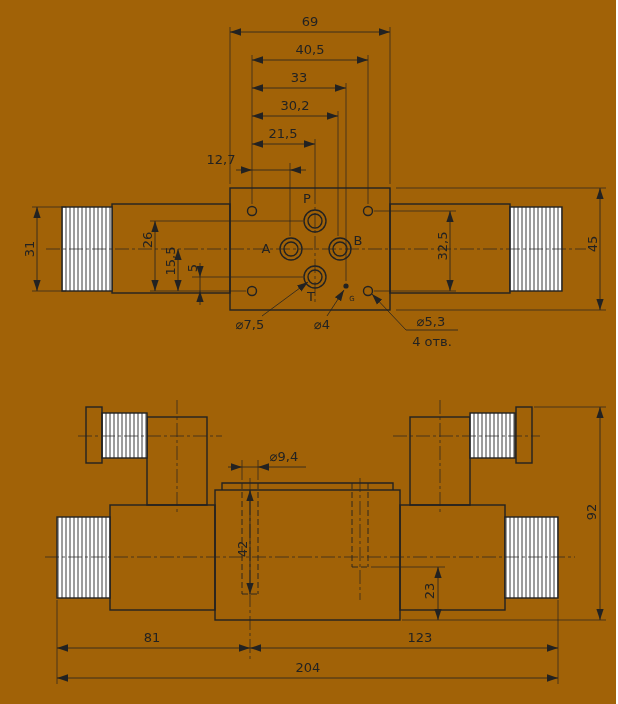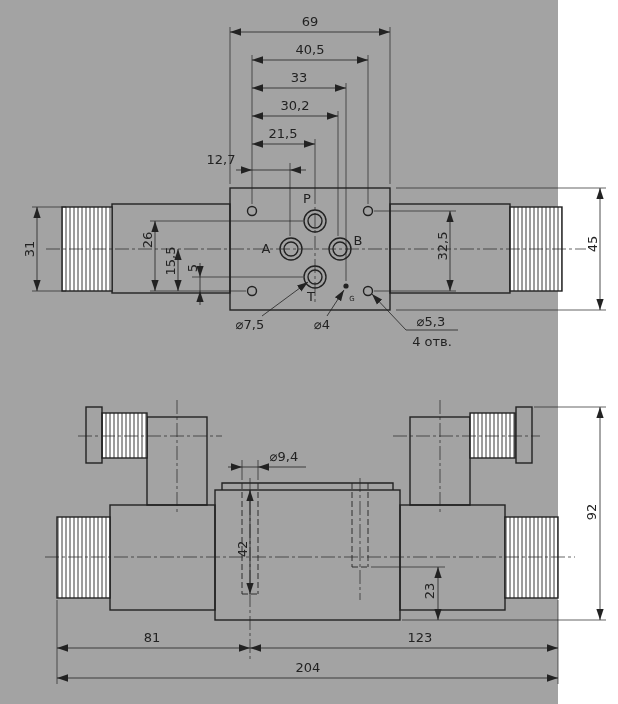--- a/index.html
+++ b/index.html
@@ -1,16 +1,16 @@
 <!DOCTYPE html>
 <html><head>
 <meta charset="utf-8">
 <style>
   html,body{margin:0;padding:0;background:#ffffff}
-  .canvas{width:558px;height:704px;background:#a3a3a3;position:relative}
+  .canvas{width:616px;height:704px;background:#a16207;position:relative}
   svg text{font-family:"DejaVu Sans","Liberation Sans",sans-serif;font-size:13px;fill:#222222}
   svg .ts{font-size:7px}
   .out{fill:none;stroke:#222222;stroke-width:1.4}
   .nut{stroke:#222222;stroke-width:1.4}
   .thin{stroke:#222222;stroke-width:.7;fill:none}
   .cl{stroke:#222222;stroke-width:.7;fill:none;stroke-dasharray:14 3 3 3}
   .hid{stroke:#222222;stroke-width:.9;fill:none;stroke-dasharray:6 3}
   .dim{stroke:#222222;stroke-width:.8;fill:none}
 </style>
 </head>

